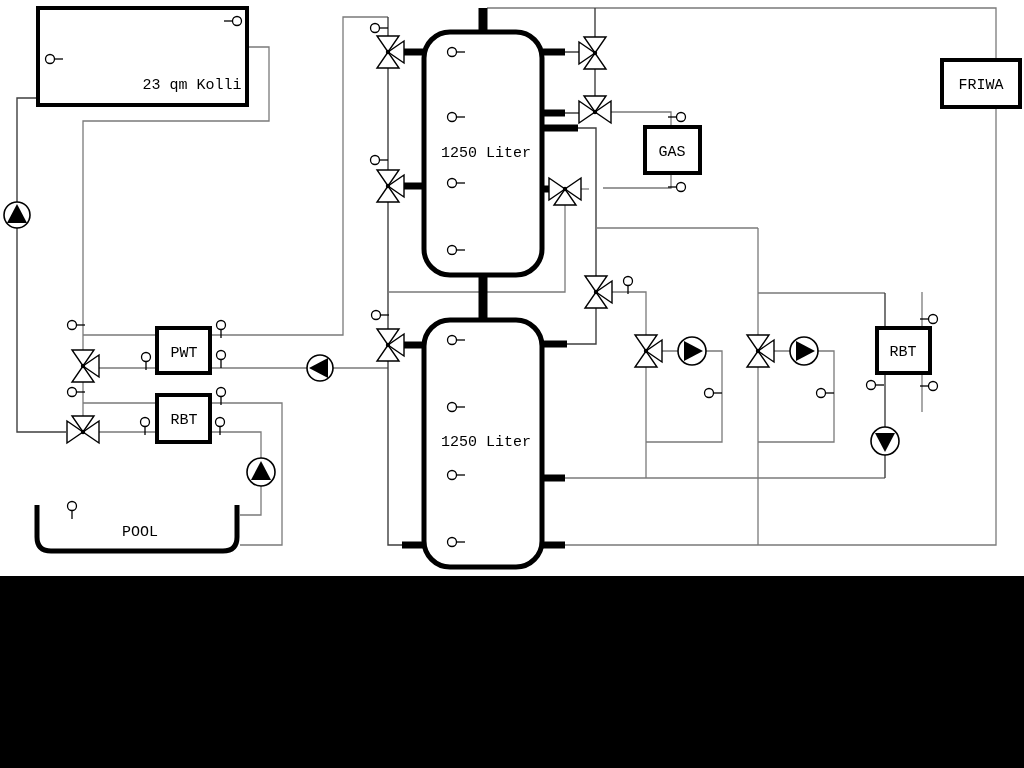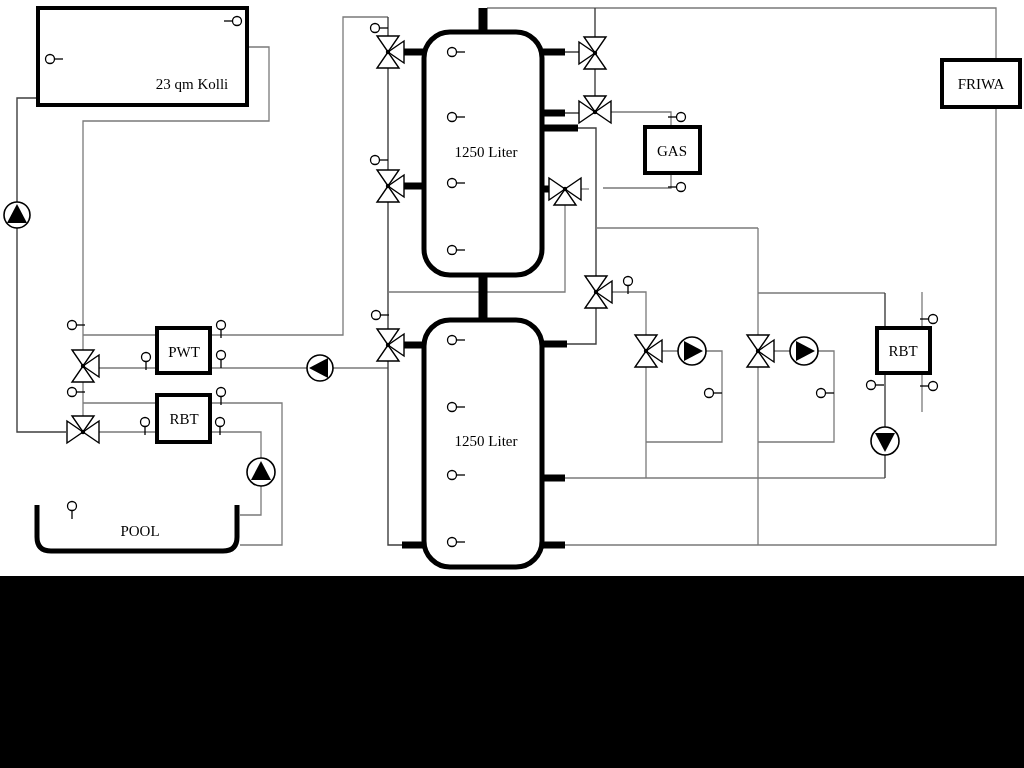--- a/index.html
+++ b/index.html
@@ -1,17 +1,17 @@
 <!DOCTYPE html>
 <html style="--pipe: #7a7a7a; --pipe-dark: #3f3f3f; --outline: #000000;"><head>
 <meta charset="utf-8">
 <style>
   html,body{margin:0;padding:0;background:#fff;}
   .stage{position:relative;width:1024px;height:768px;overflow:hidden;
-         font-family:Liberation Serif, serif;}
+         font-family:Liberation Mono, monospace;}
   svg{display:block;}
   .pipe{fill:none;stroke:var(--pipe,#7a7a7a);stroke-width:1.3;}
   .pipe-d{fill:none;stroke:var(--pipe-dark,#3f3f3f);stroke-width:1.4;}
   .stub{fill:none;stroke:var(--outline,#000);stroke-width:7;}
   .connector{fill:none;stroke:var(--outline,#000);stroke-width:9;}
   .box{fill:#fff;stroke:var(--outline,#000);stroke-width:4;}
   .box-heavy{fill:#fff;stroke:var(--outline,#000);stroke-width:5;}
   .pool{fill:none;stroke:var(--outline,#000);stroke-width:5;}
   .lbl{fill:#000;font-size:15px;text-anchor:middle;}
 </style>

